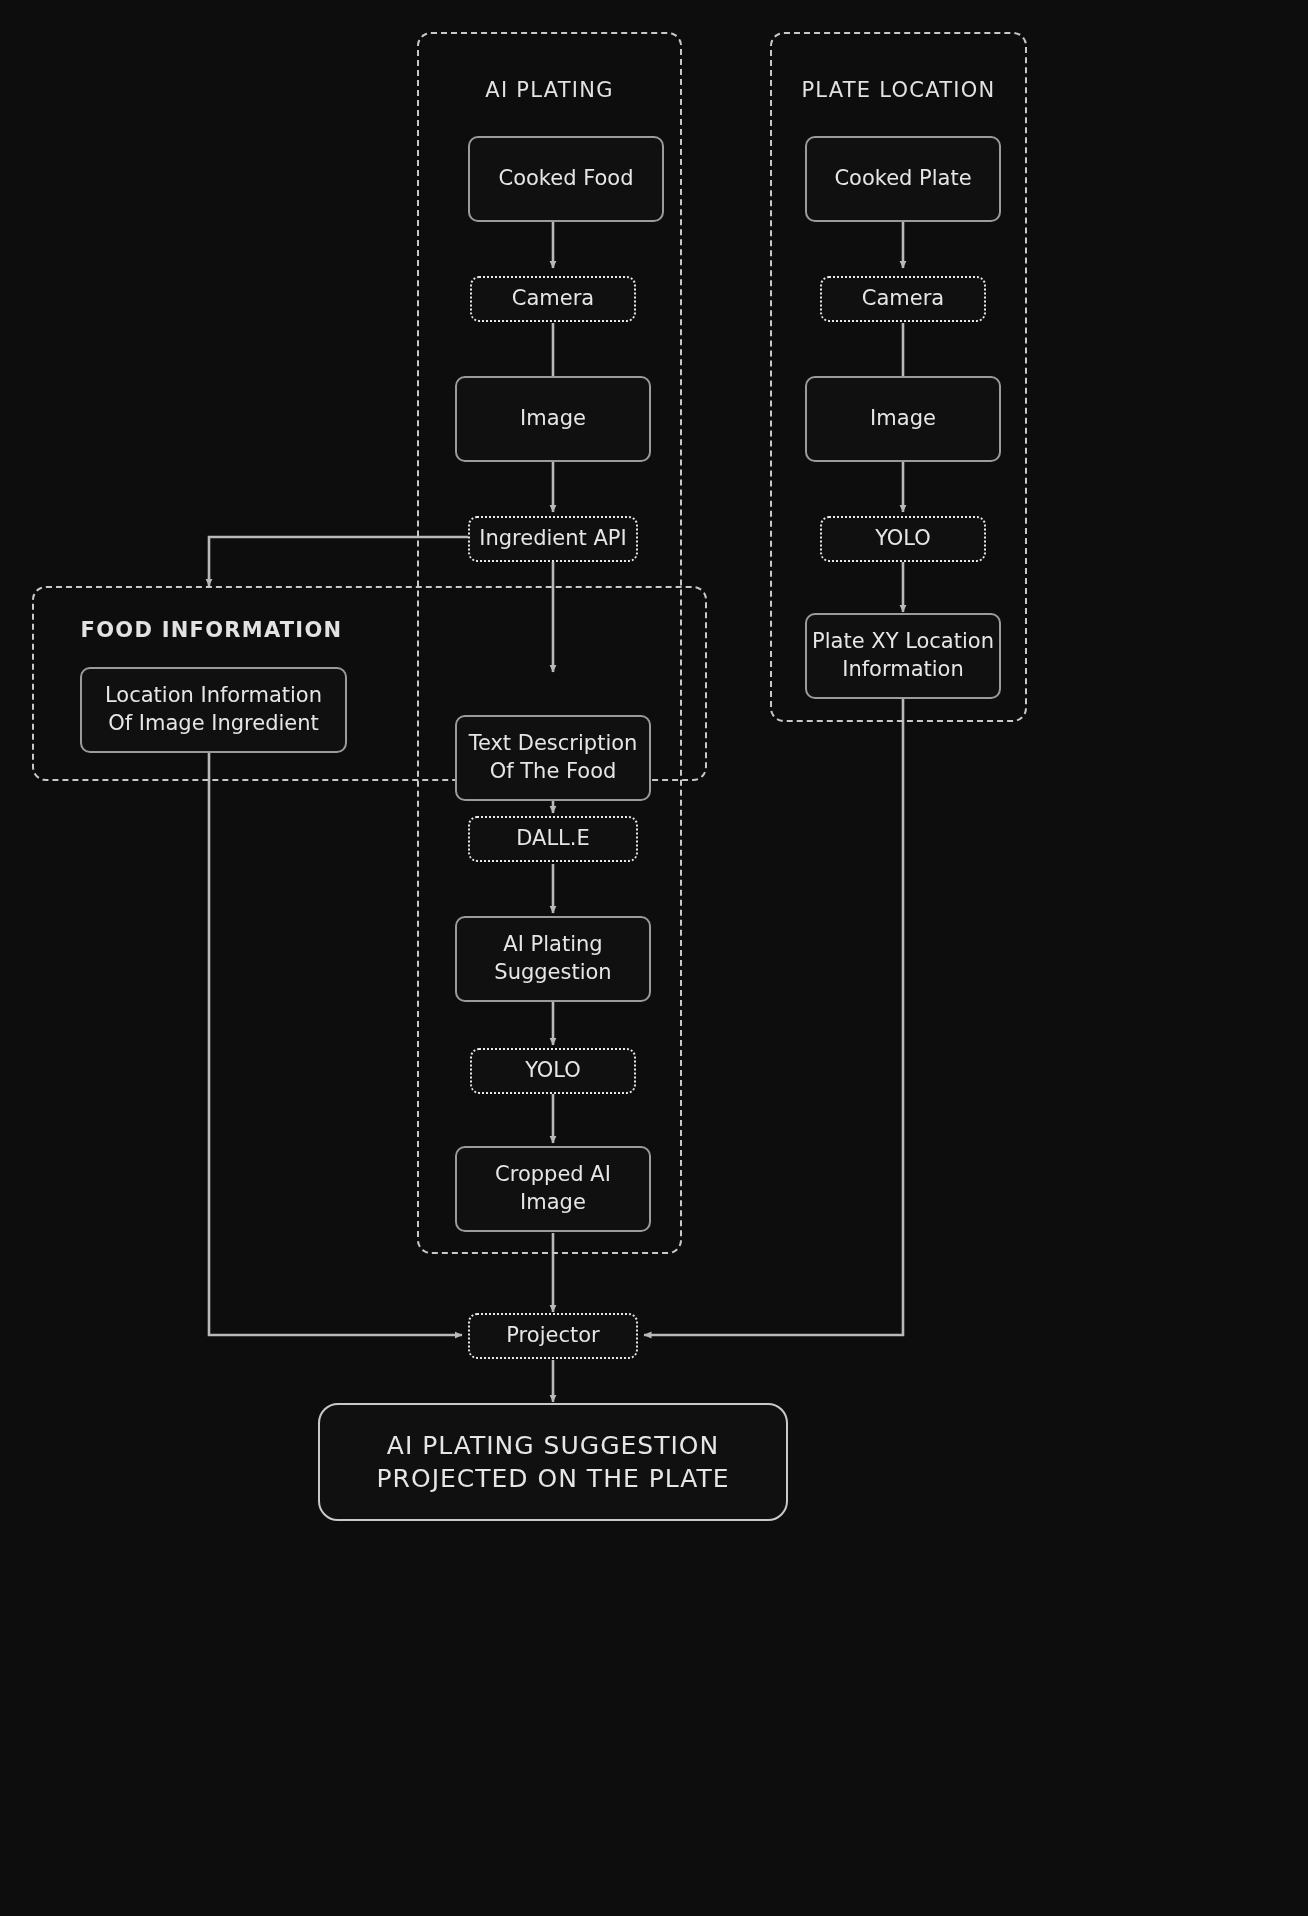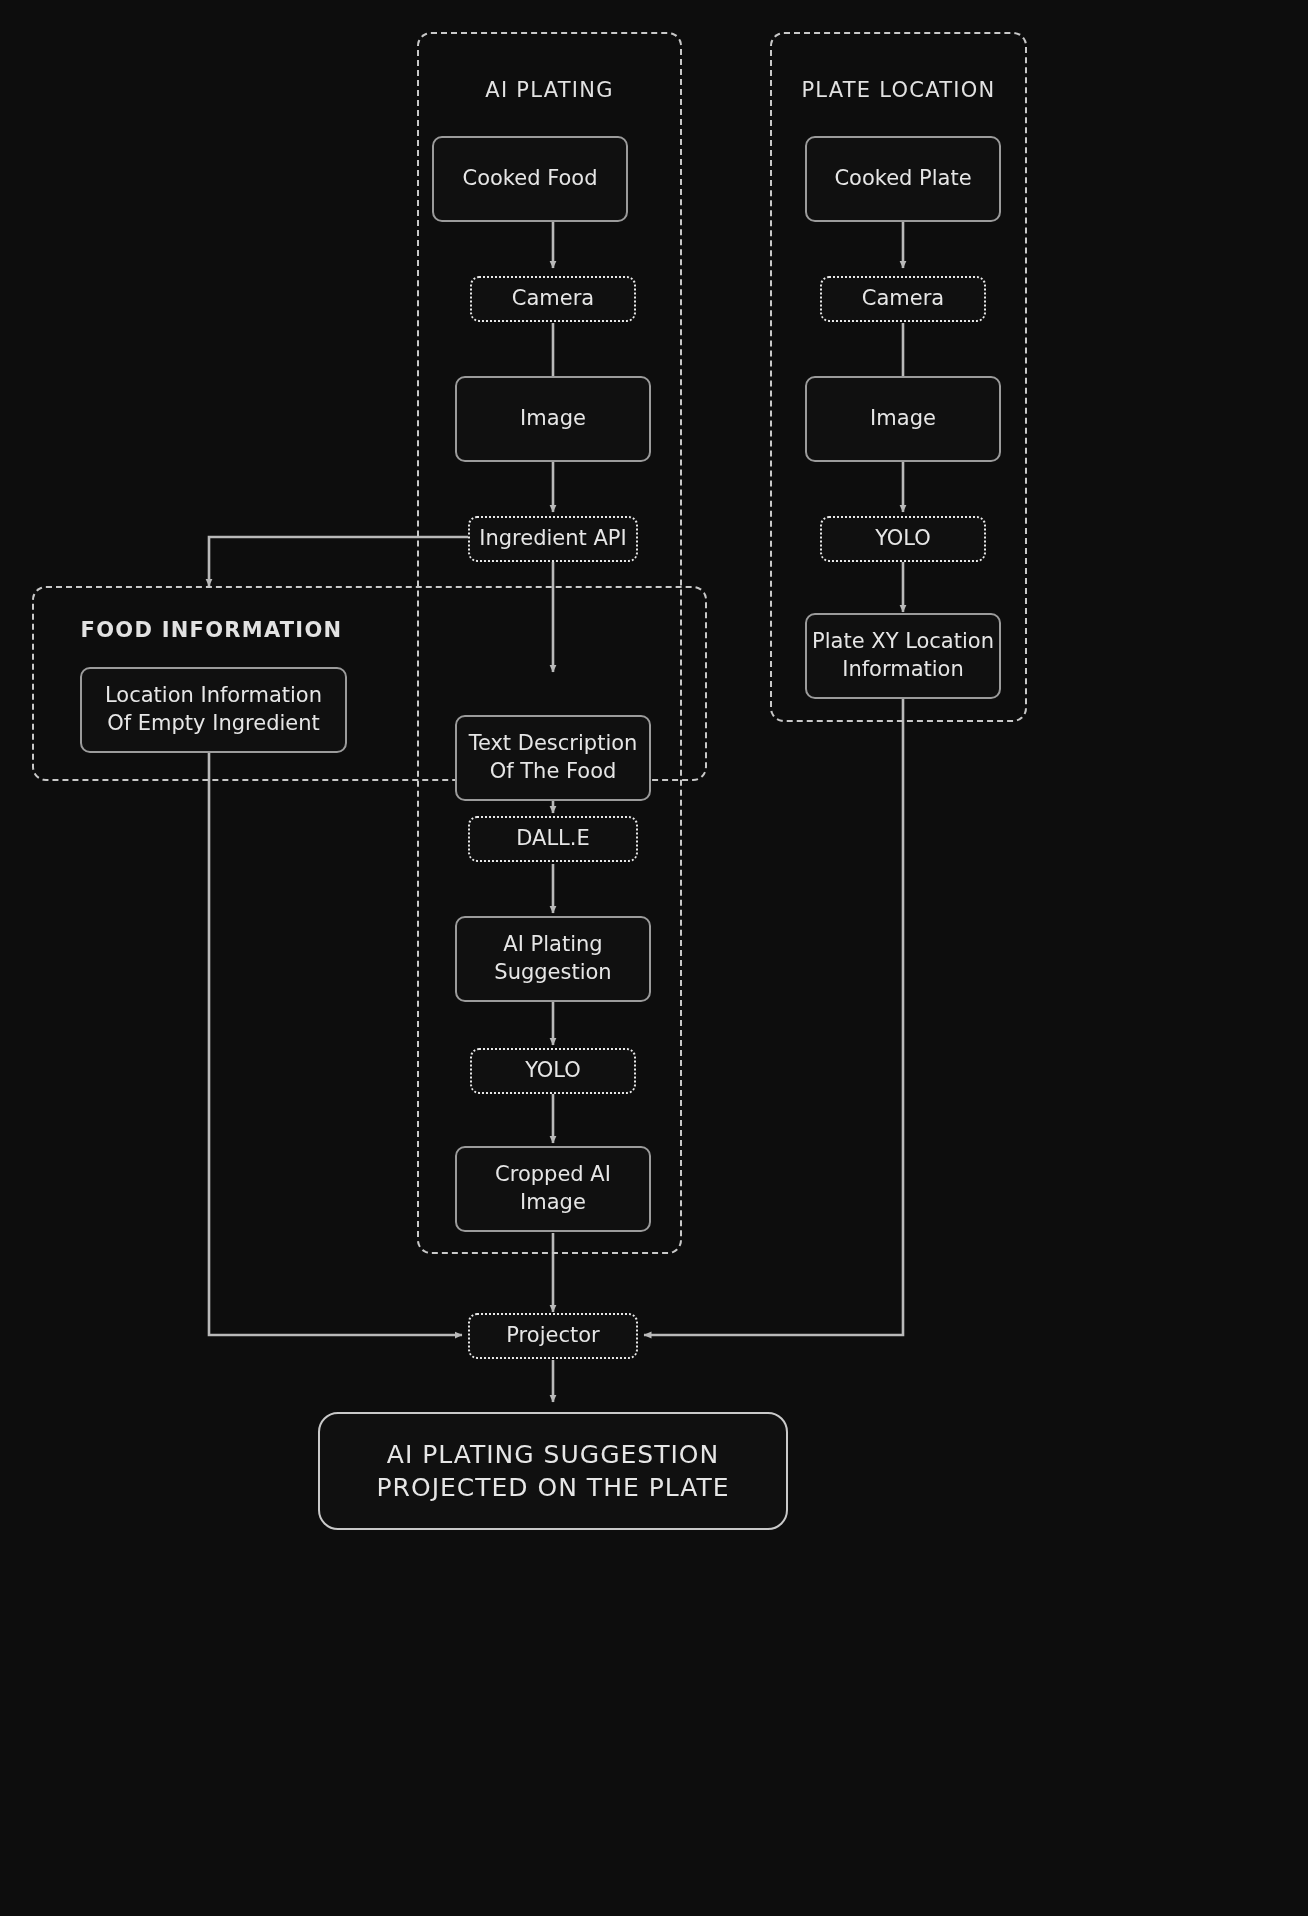--- a/index.html
+++ b/index.html
@@ -124,21 +124,21 @@
   </div>
 
   <div class="subgraph" style="left:770px; top:32px; width:257px; height:690px;">
     <div class="subgraph-title" style="top:44px;">PLATE LOCATION</div>
   </div>
 
   <div class="subgraph" style="left:32px; top:586px; width:675px; height:195px;">
     <div class="subgraph-title" style="top:30px; left:0; width:355px;font-weight:bold;">FOOD INFORMATION</div>
   </div>
 
-  <div class="node solid" style="left:432px; top:136px; width:196px; height:86px;">
+  <div class="node solid" style="left:468px; top:136px; width:196px; height:86px;">
     <span class="lines">
       <span>Cooked Food</span>
     </span>
   </div>
 
   <div class="node dotted" style="left:470px; top:276px; width:166px; height:46px;">
     <span class="lines">
       <span>Camera</span>
     </span>
   </div>
@@ -215,30 +215,30 @@
   <div class="node solid" style="left:805px; top:613px; width:196px; height:86px;">
     <span class="lines">
       <span>Plate XY Location</span>
       <span>Information</span>
     </span>
   </div>
 
   <div class="node solid" style="left:80px; top:667px; width:267px; height:86px;">
     <span class="lines">
       <span>Location Information</span>
-      <span>Of Empty Ingredient</span>
+      <span>Of Image Ingredient</span>
     </span>
   </div>
 
   <div class="node dotted" style="left:468px; top:1313px; width:170px; height:46px;">
     <span class="lines">
       <span>Projector</span>
     </span>
   </div>
 
-  <div class="node final" style="left:318px; top:1403px; width:470px; height:118px;margin-top:9px;">
+  <div class="node final" style="left:318px; top:1403px; width:470px; height:118px;">
     <span class="lines">
       <span>AI PLATING SUGGESTION</span>
       <span>PROJECTED ON THE PLATE</span>
     </span>
   </div>
 
 </div>
 
 </body></html>

